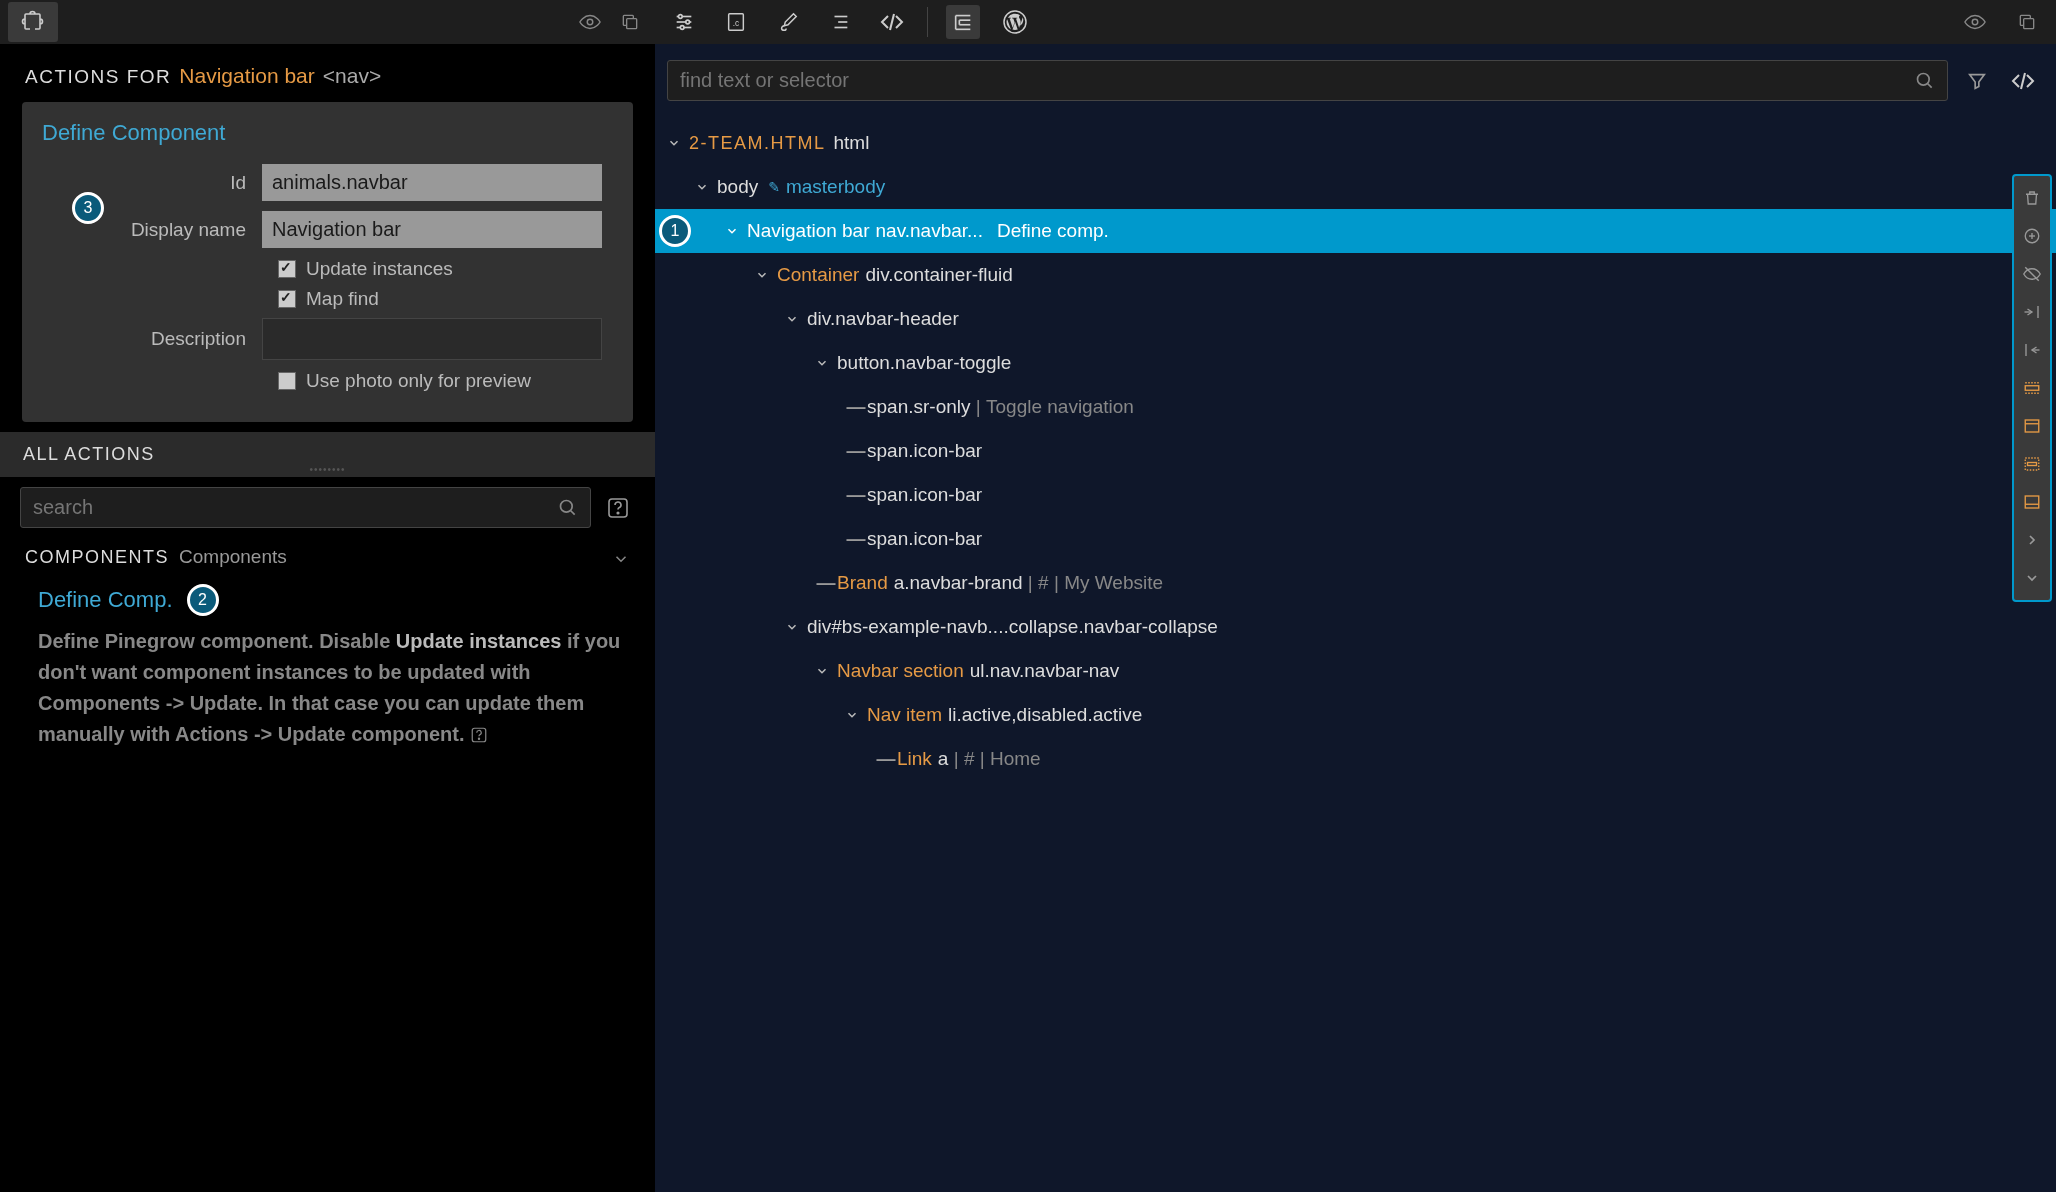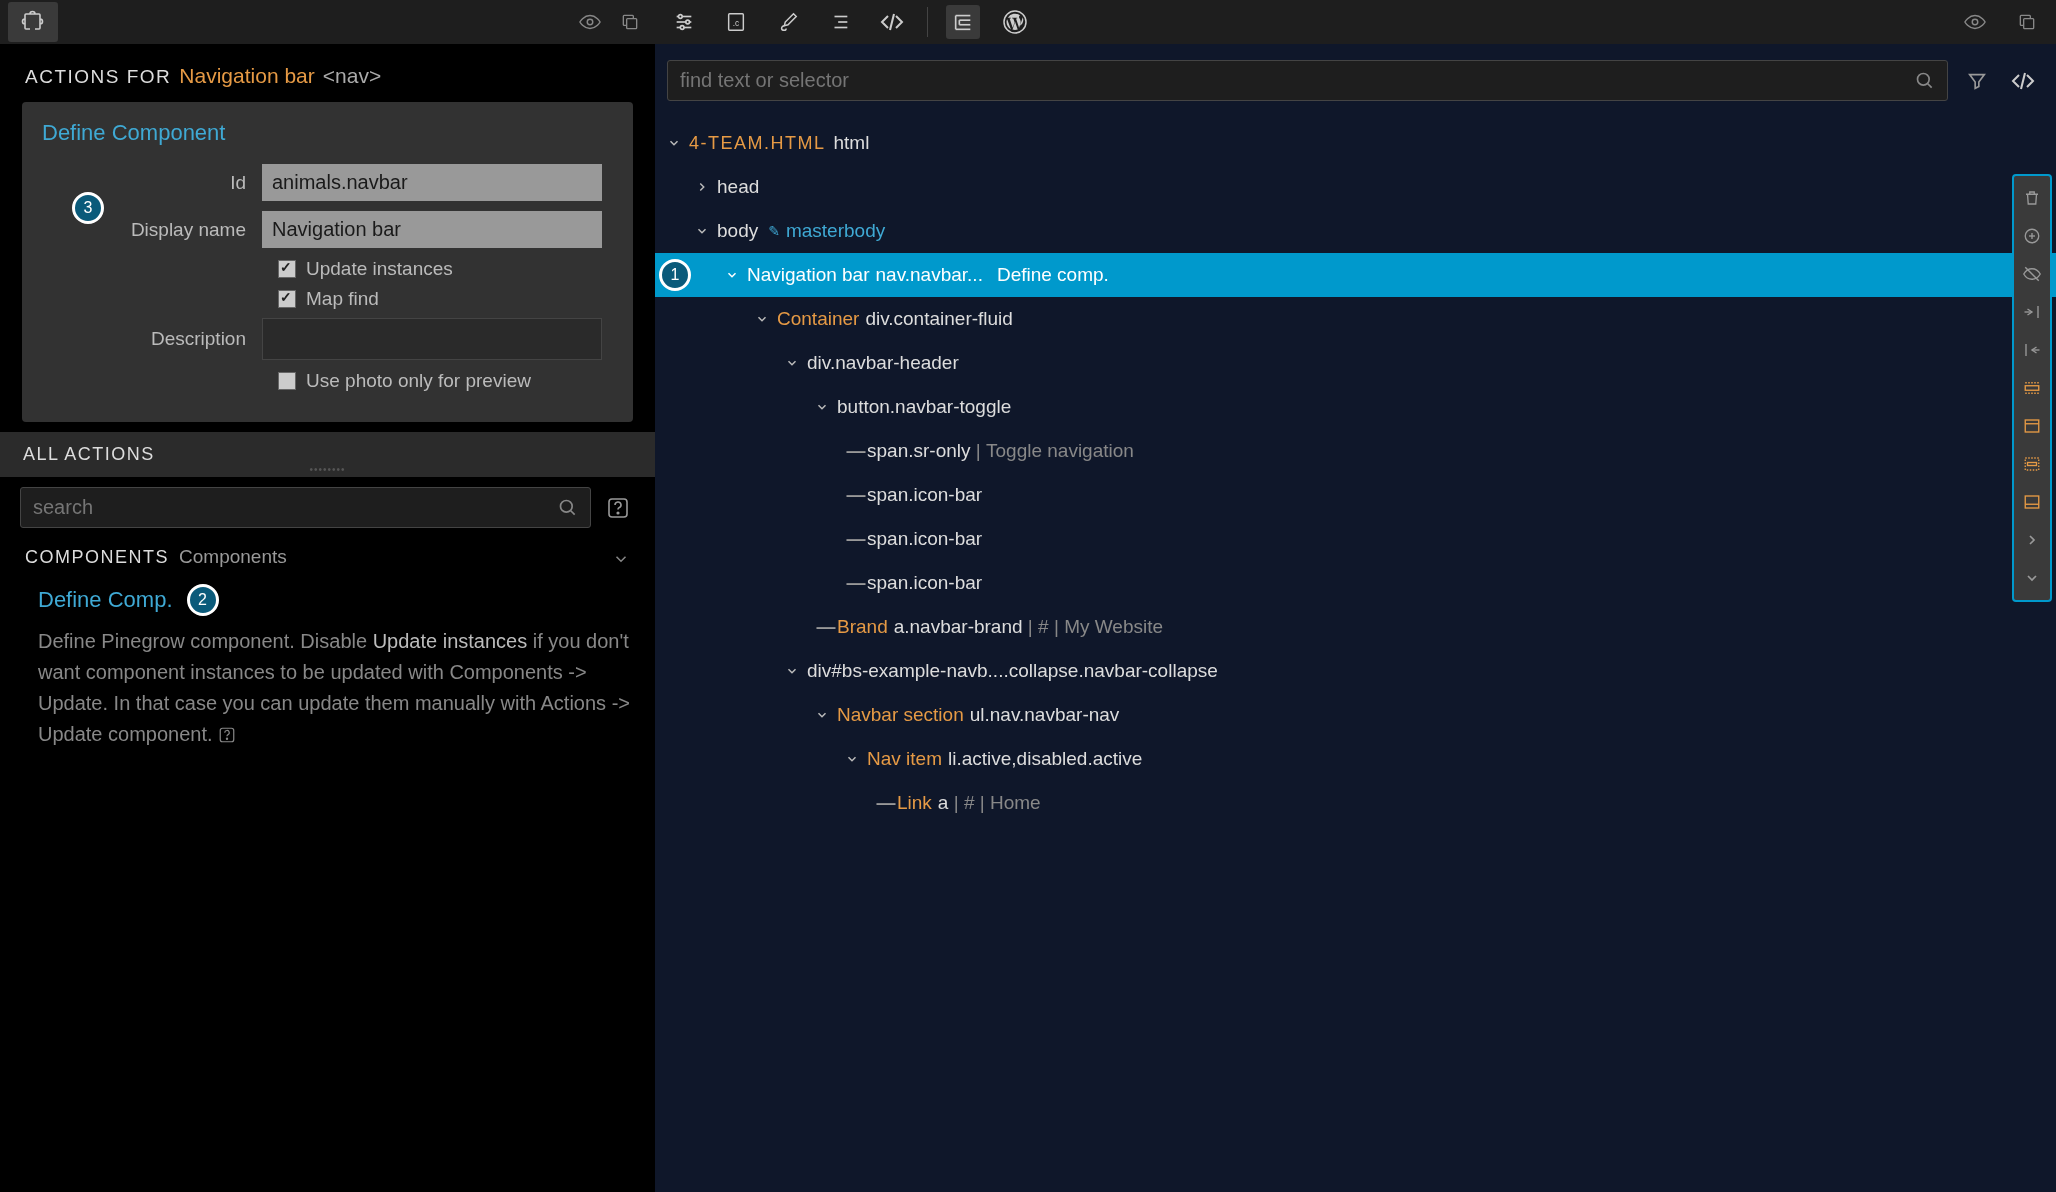--- a/index.html
+++ b/index.html
@@ -43,21 +43,21 @@
 .search-box { flex: 1; display: flex; align-items: center; background: #1e1e1e; border: 1px solid #444; border-radius: 3px; padding: 8px 12px; }
 .search-box input { flex: 1; background: none; border: none; color: #888; font-size: 20px; outline: none; }
 
 .comp-header { display: flex; align-items: flex-end; padding: 8px 25px; gap: 10px; }
 .comp-header .h { color: #ddd; letter-spacing: 1.5px; font-size: 18px; }
 .comp-header .s { color: #999; font-size: 19px; }
 .chev-r { margin-left: auto; color: #888; }
 
 .define-comp-row { display: flex; align-items: center; gap: 14px; padding: 8px 25px 4px 38px; }
 .define-comp-row .t { color: #3fa9d4; font-size: 22px; }
-.desc-text { padding: 6px 25px 20px 38px; color: #888; font-size: 20px; line-height: 1.55; }
+.desc-text { padding: 6px 25px 20px 38px; color: #888; font-size: 20px; line-height: 1.55; font-weight: bold; }
 .desc-text .em { color: #bbb; }
 
 .right-header { display: flex; align-items: center; padding: 16px 16px 16px 12px; gap: 12px; }
 .find-box { flex: 1; display: flex; align-items: center; background: #1e1e1e; border: 1px solid #444; border-radius: 3px; padding: 8px 12px; }
 .find-box input { flex: 1; background: none; border: none; color: #888; font-size: 20px; outline: none; }
 
 .tree { padding: 4px 0 20px 0; overflow: auto; flex: 1; }
 .tree-row { display: flex; align-items: center; height: 44px; padding-right: 8px; cursor: default; white-space: nowrap; }
 .tree-row .chev, .tree-row .dash { width: 22px; text-align: center; color: #bbb; flex-shrink: 0; }
 .tree-row .dash { color: #999; font-weight: bold; }
@@ -284,30 +284,22 @@
         </div>
       </div>
 
       <div class="tree">
         <div class="tree-row" style="padding-left:12px">
           <span class="chev">
               <svg width="14" height="14" viewBox="0 0 24 24" fill="none" stroke="#bbb" stroke-width="2.5">
                 <polyline points="6 9 12 15 18 9"></polyline>
               </svg>
             </span>
-          <span class="file">4-TEAM.HTML</span>
+          <span class="file">2-TEAM.HTML</span>
           <span class="el">html</span>
-        </div>
-        <div class="tree-row" style="padding-left:40px">
-          <span class="chev">
-              <svg width="14" height="14" viewBox="0 0 24 24" fill="none" stroke="#bbb" stroke-width="2.5">
-                <polyline points="9 6 15 12 9 18"></polyline>
-              </svg>
-            </span>
-          <span class="el">head</span>
         </div>
         <div class="tree-row" style="padding-left:40px">
           <span class="chev">
               <svg width="14" height="14" viewBox="0 0 24 24" fill="none" stroke="#bbb" stroke-width="2.5">
                 <polyline points="6 9 12 15 18 9"></polyline>
               </svg>
             </span>
           <span class="el">body</span>
           <span class="pencil">✎</span>
           <span class="link">masterbody</span>

